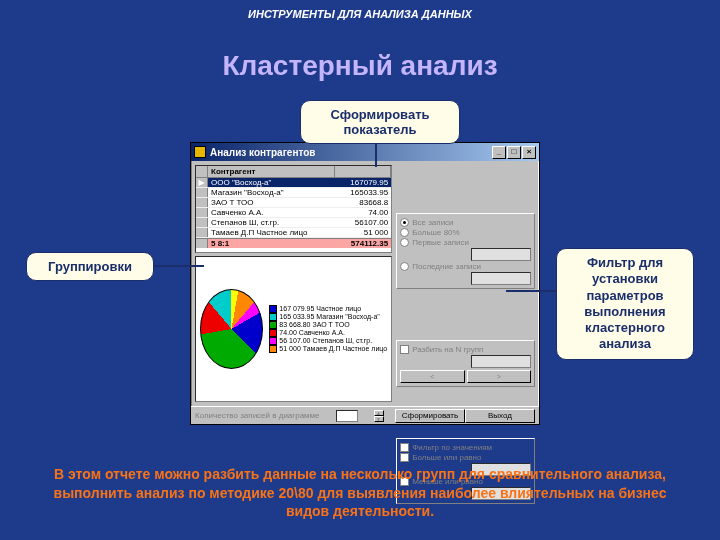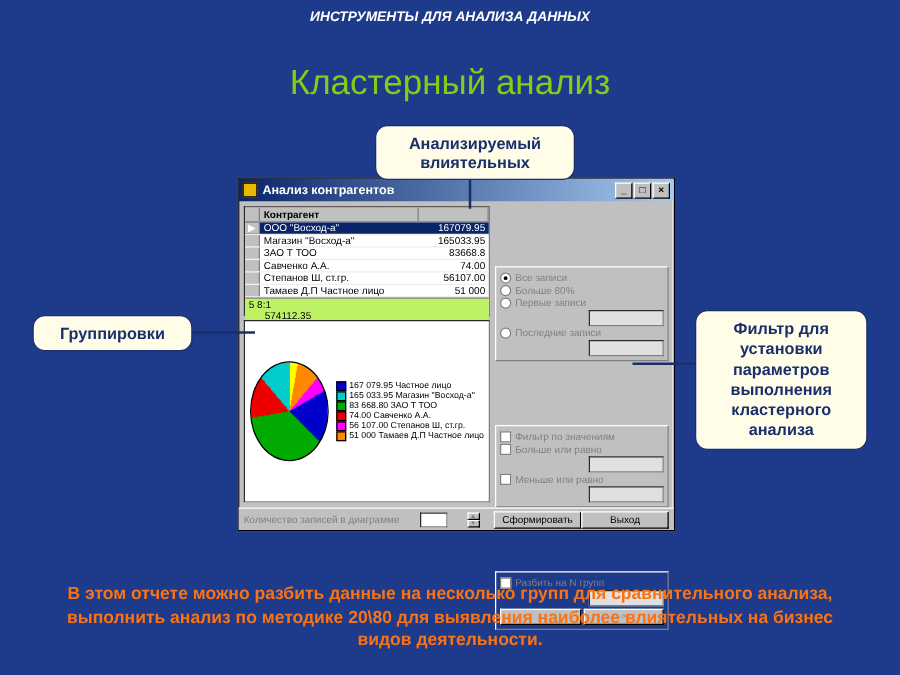--- a/index.html
+++ b/index.html
@@ -12,22 +12,22 @@
   }
   .header-small {
     position: absolute; top: 8px; left: 0; right: 0;
     text-align: center;
     font-size: 11px; font-weight: bold; font-style: italic;
     color: #fff;
   }
   .title-main {
     position: absolute; top: 50px; left: 0; right: 0;
     text-align: center;
-    font-size: 28px; font-weight: normal;
-    color: #84cc16;
+    font-size: 28px; font-weight: bold;
+    color: #c4b5fd;
   }
   .callout {
     position: absolute;
     background: #fffde8;
     border: 1.5px solid #1a2e6b;
     border-radius: 10px;
     padding: 6px 12px;
     font-size: 13px; font-weight: bold;
     color: #1a2e6b;
     text-align: center;
@@ -78,21 +78,21 @@
   .grid-header { display: flex; background: #c0c0c0; border-bottom: 1px solid #808080; }
   .grid-header div { padding: 1px 3px; border-right: 1px solid #808080; }
   .gh1 { width: 12px; }
   .gh2 { flex: 1; font-weight: bold; }
   .gh3 { width: 56px; font-weight: bold; text-align: center;}
   .grid-row { display: flex; border-bottom: 1px solid #eee; }
   .grid-row .rc0 { width: 12px; background:#c0c0c0; border-right:1px solid #808080; text-align:center;}
   .grid-row .rc1 { flex: 1; padding: 0 3px; white-space:nowrap; overflow:hidden;}
   .grid-row .rc2 { width: 56px; text-align: right; padding-right: 3px;}
   .grid-row.sel { background: #0a246a; color: #fff;}
-  .grid-total { display:flex; border-top:1px solid #808080; font-weight:normal; background:#bef264;flex-direction:column;}
+  .grid-total { display:flex; border-top:1px solid #808080; font-weight:bold; background:#fca5a5;}
   .grid-total .rc0 {width:12px;background:#c0c0c0;border-right:1px solid #808080;}
   .grid-total .rc1 {flex:1;padding:0 3px;}
   .grid-total .rc2 {width:56px;text-align:right;padding-right:3px;}
 
   .chart-box {
     flex:1; background:#fff; border:1px inset #808080;
     display:flex; align-items:center; gap:6px; padding:4px;
   }
   .pie {
     width: 80px; height: 80px; border-radius: 50%;
@@ -132,21 +132,21 @@
     font-size:14px; font-weight:bold;
     line-height:1.3;
   }
 </style>
 </head>
 <body>
 
 <div class="header-small">ИНСТРУМЕНТЫ ДЛЯ АНАЛИЗА ДАННЫХ</div>
 <div class="title-main">Кластерный анализ</div>
 
-<div class="callout callout-top">Анализируемый влиятельных</div>
+<div class="callout callout-top">Сформировать показатель</div>
 <div class="callout callout-left">Группировки</div>
 <div class="callout callout-right">Фильтр для установки параметров выполнения кластерного анализа</div>
 <div class="leader leader-top"></div>
 <div class="leader leader-left"></div>
 <div class="leader leader-right"></div>
 
 <div class="window">
   <div class="titlebar">
     <div class="icon"></div>
     <span>Анализ контрагентов</span>
@@ -252,43 +252,43 @@
         <div class="txt-input disabled"></div>
         <div class="radio-row">
             <div class="radio"></div>
             <span>Последние записи</span>
           </div>
         <div class="txt-input disabled"></div>
       </div>
       <div class="fieldset">
         <div class="check-row">
             <div class="chk"></div>
-            <span>Фильтр по значениям</span>
-          </div>
-        <div class="check-row">
-            <div class="chk"></div>
-            <span>Больше или равно</span>
-          </div>
-        <div class="txt-input disabled"></div>
-        <div class="check-row">
-            <div class="chk"></div>
-            <span>Меньше или равно</span>
-          </div>
-        <div class="txt-input disabled"></div>
-      </div>
-      <div class="fieldset">
-        <div class="check-row">
-            <div class="chk"></div>
             <span>Разбить на N групп</span>
           </div>
         <div class="txt-input disabled"></div>
         <div class="small-btn-row">
           <div class="small-btn">&lt;</div>
           <div class="small-btn">&gt;</div>
         </div>
+      </div>
+      <div class="fieldset">
+        <div class="check-row">
+            <div class="chk"></div>
+            <span>Фильтр по значениям</span>
+          </div>
+        <div class="check-row">
+            <div class="chk"></div>
+            <span>Больше или равно</span>
+          </div>
+        <div class="txt-input disabled"></div>
+        <div class="check-row">
+            <div class="chk"></div>
+            <span>Меньше или равно</span>
+          </div>
+        <div class="txt-input disabled"></div>
       </div>
     </div>
   </div>
 
   <div class="bottom-bar">
     <div class="bottom-left">
       <span>Количество записей в диаграмме</span>
       <div class="num-box"></div>
       <div class="spin">
           <div>▲</div>

